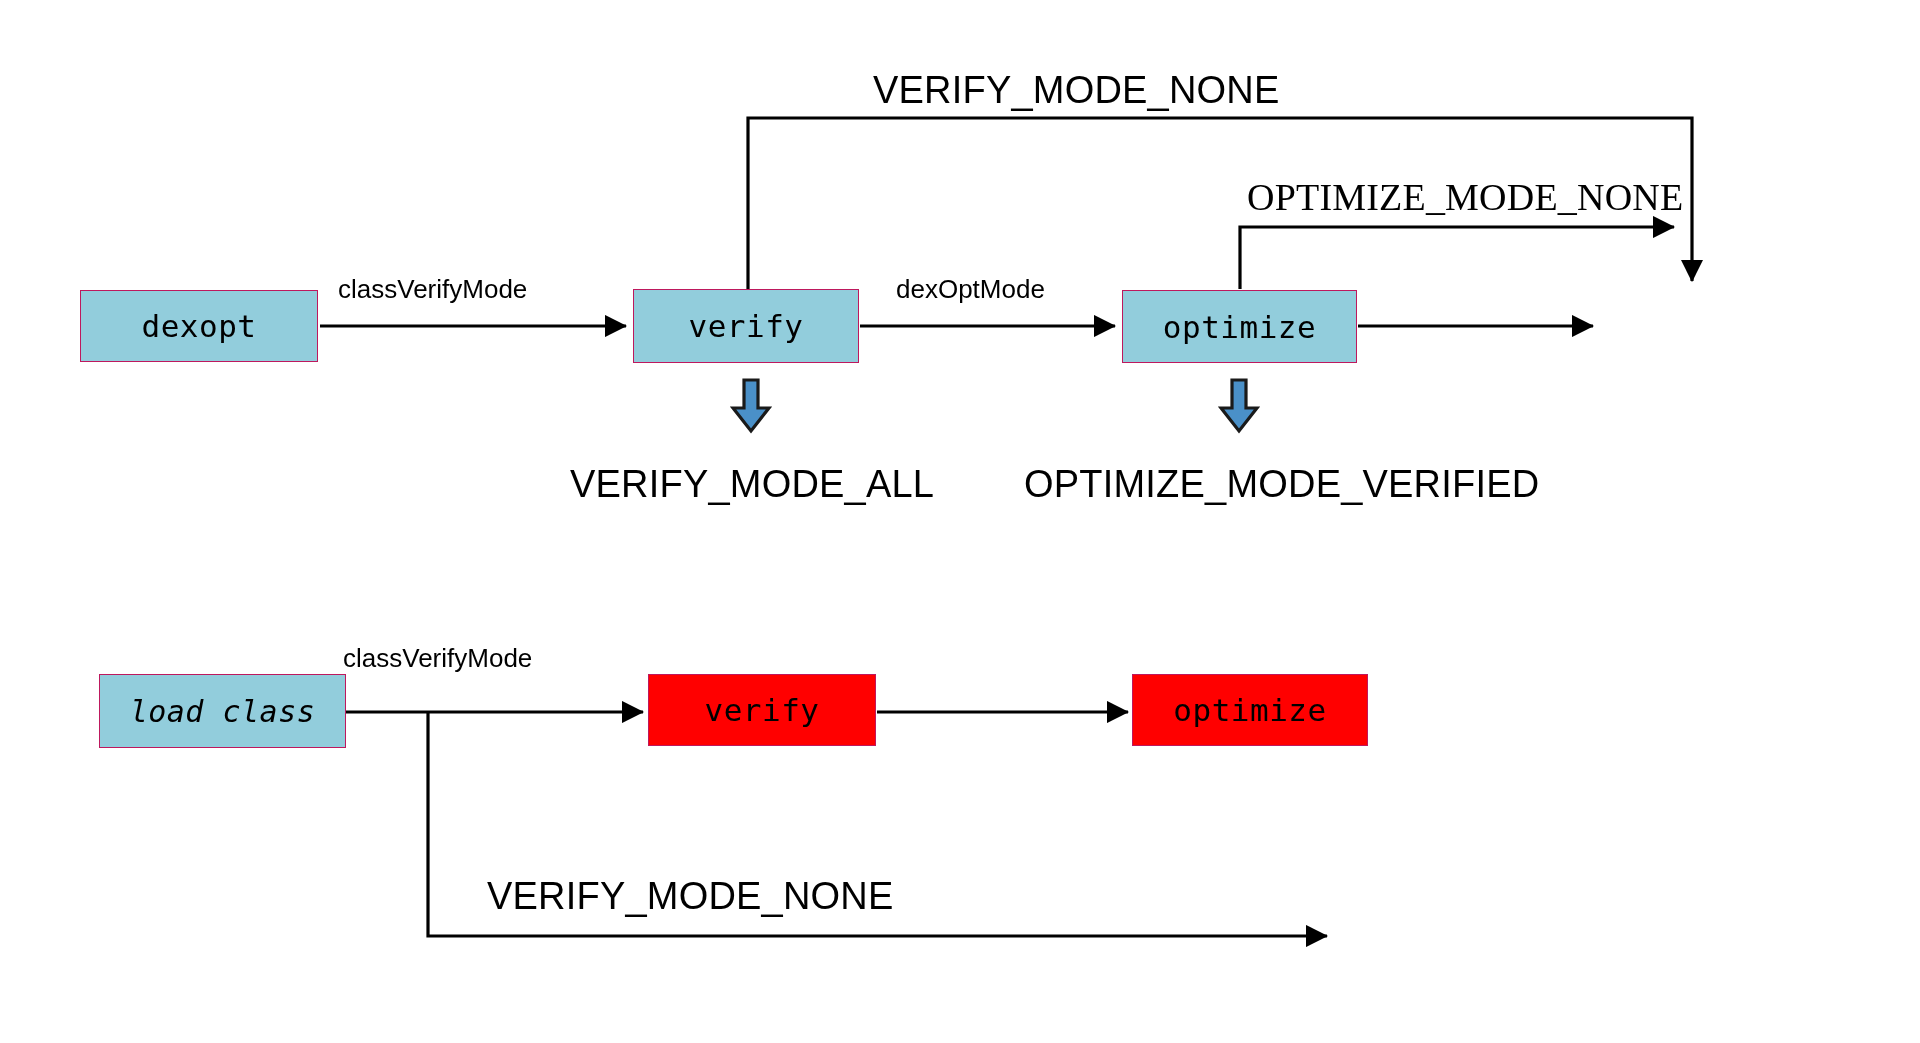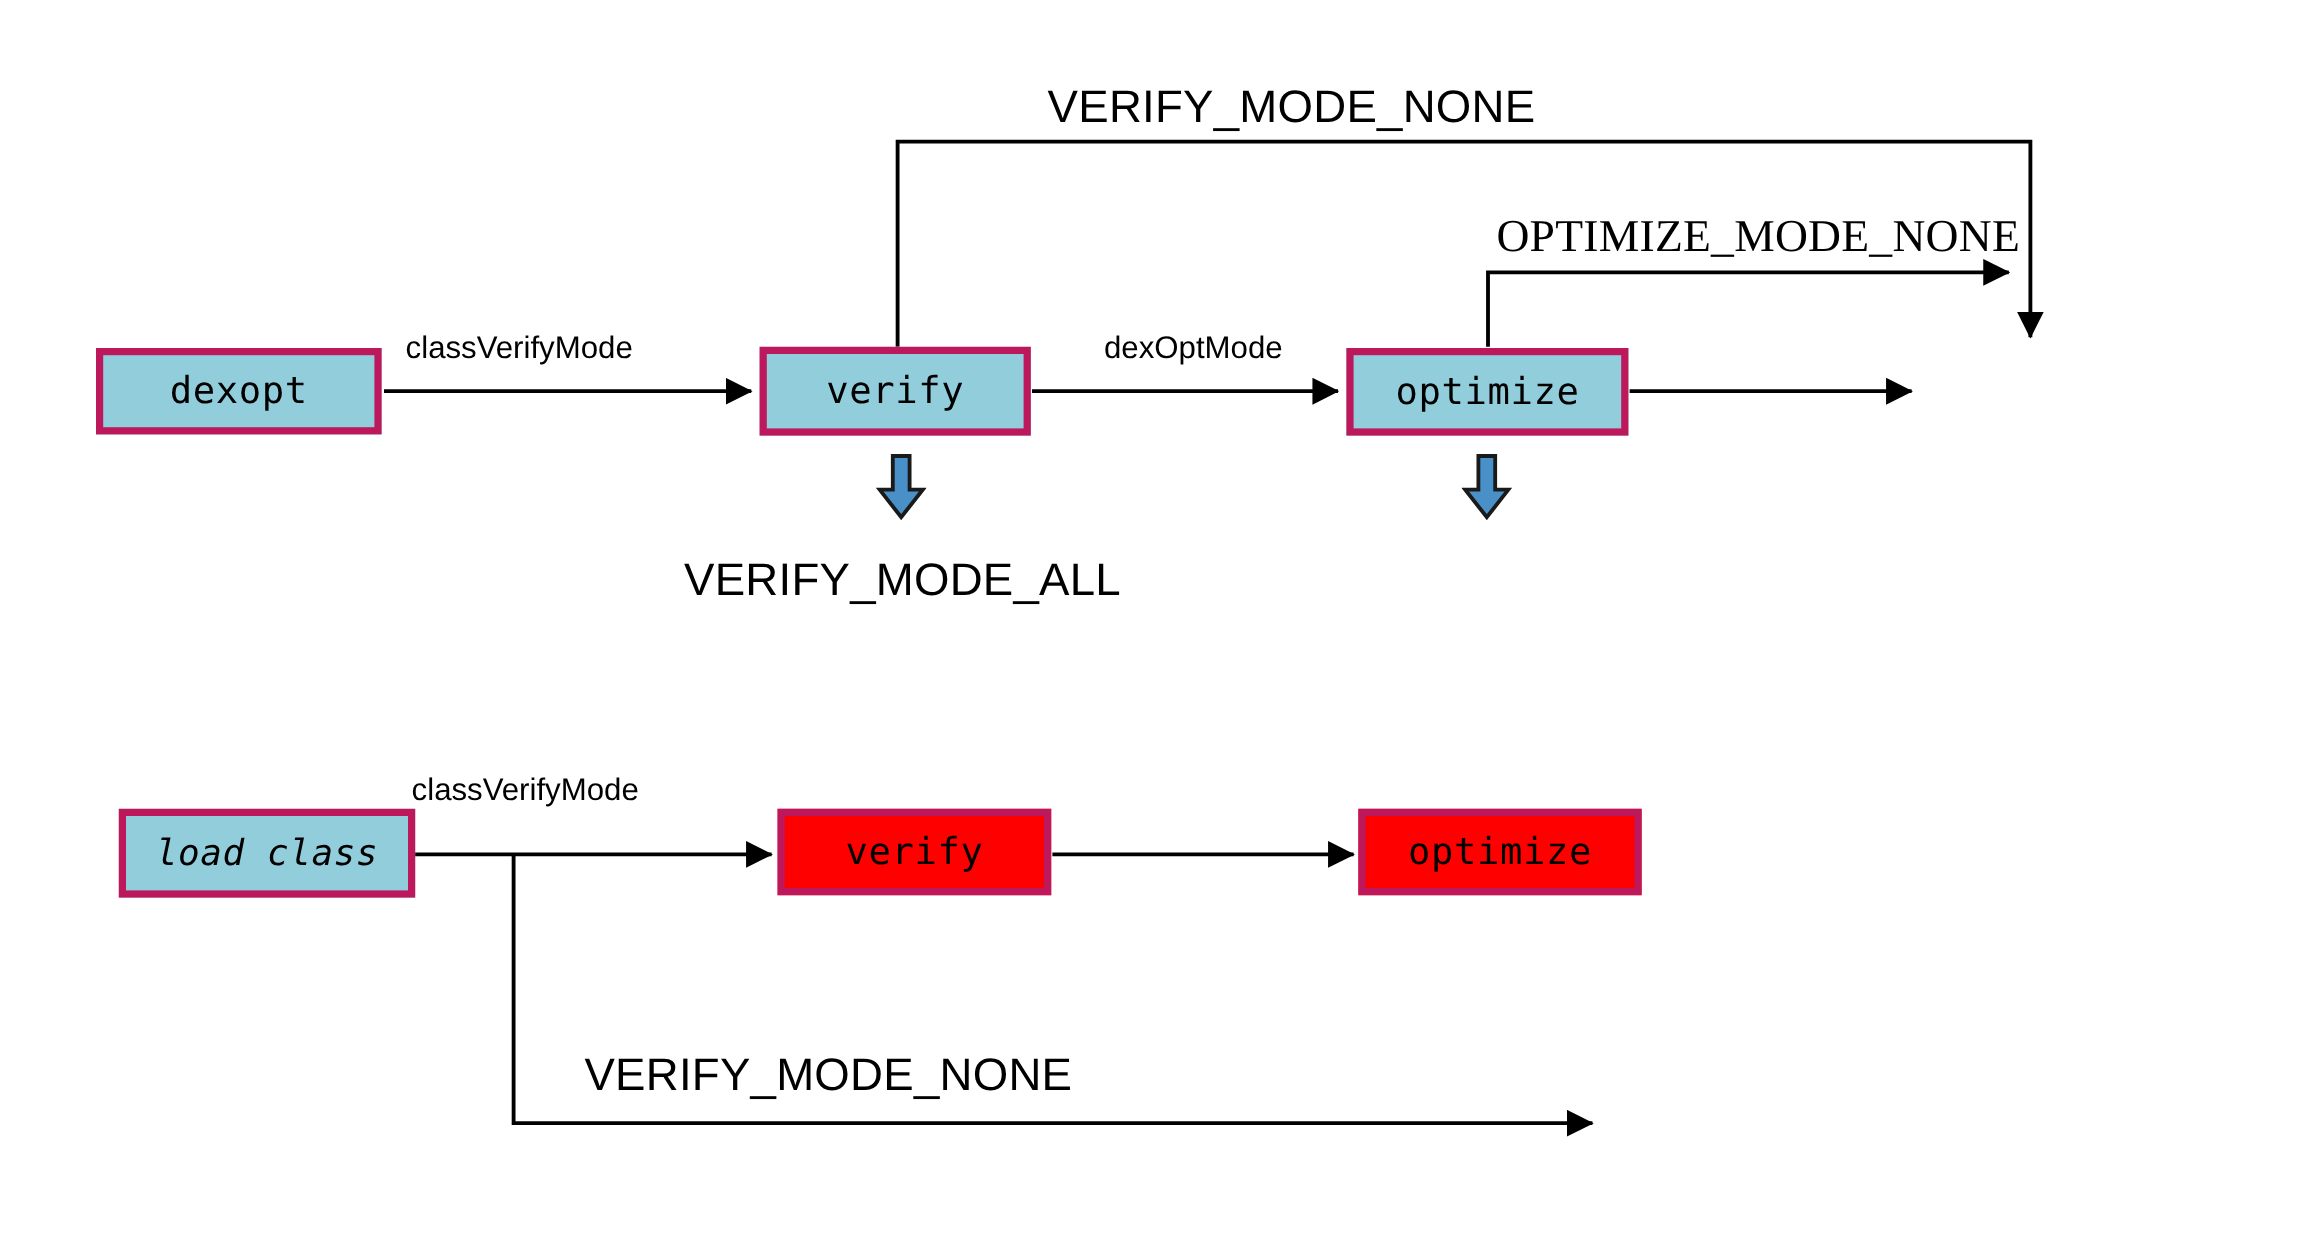--- a/index.html
+++ b/index.html
@@ -19,21 +19,21 @@
     position: absolute;
     left: 0;
     top: 0;
     width: 1920px;
     height: 1043px;
     pointer-events: none;
   }
   .node {
     position: absolute;
     box-sizing: border-box;
-    border: 6px solid #be185d;
+    border: 1px solid #be185d;
     display: flex;
     align-items: center;
     justify-content: center;
     font-family: "DejaVu Sans Mono", "Liberation Mono", monospace;
     font-size: 31px;
     color: #000000;
     letter-spacing: 0.5px;
     white-space: nowrap;
   }
   .node.blue  { background: #92CDDC; }
@@ -105,36 +105,37 @@
     <span>verify</span>
   </div>
 
   <div class="node blue" style="left:1122px; top:290px; width:235px; height:73px;">
     <span>optimize</span>
   </div>
 
 
   <div class="edge-label lbl-camel" style="left:338px; top:276px;">classVerifyMode</div>
 
-  <div class="edge-label lbl-camel" style="left:896px; top:276px;margin-left:24px;">dexOptMode</div>
+  <div class="edge-label lbl-camel" style="left:896px; top:276px;">dexOptMode</div>
 
   <div class="edge-label lbl-mode" style="left:873px; top:71px;">VERIFY_MODE_NONE</div>
 
   <div class="edge-label lbl-mode" style="left:1247px; top:178px;font-family:Liberation Serif, serif;">OPTIMIZE_MODE_NONE</div>
 
   <svg class="blockarrow" style="left:730px; top:378px;" width="42" height="56" viewBox="0 0 42 56">
     <polygon points="14,2 28,2 28,30 39,30 21,53 3,30 14,30" fill="#4A90C8" stroke="#1A1A1A" stroke-width="3.2" stroke-linejoin="miter"></polygon>
   </svg>
 
   <svg class="blockarrow" style="left:1218px; top:378px;" width="42" height="56" viewBox="0 0 42 56">
     <polygon points="14,2 28,2 28,30 39,30 21,53 3,30 14,30" fill="#4A90C8" stroke="#1A1A1A" stroke-width="3.2" stroke-linejoin="miter"></polygon>
   </svg>
 
   <div class="edge-label lbl-mode" style="left:570px; top:465px;text-align:center;">VERIFY_MODE_ALL</div>
 
+  <div class="edge-label lbl-mode" style="left:1024px; top:465px;">OPTIMIZE_MODE_VERIFIED</div>
 
   <div class="node blue" style="left:99px; top:674px; width:247px; height:74px; font-size:30px;font-style:italic;">
     <span>load class</span>
   </div>
 
   <div class="node red" style="left:648px; top:674px; width:228px; height:72px;">
     <span>verify</span>
   </div>
 
   <div class="node red" style="left:1132px; top:674px; width:236px; height:72px;">

